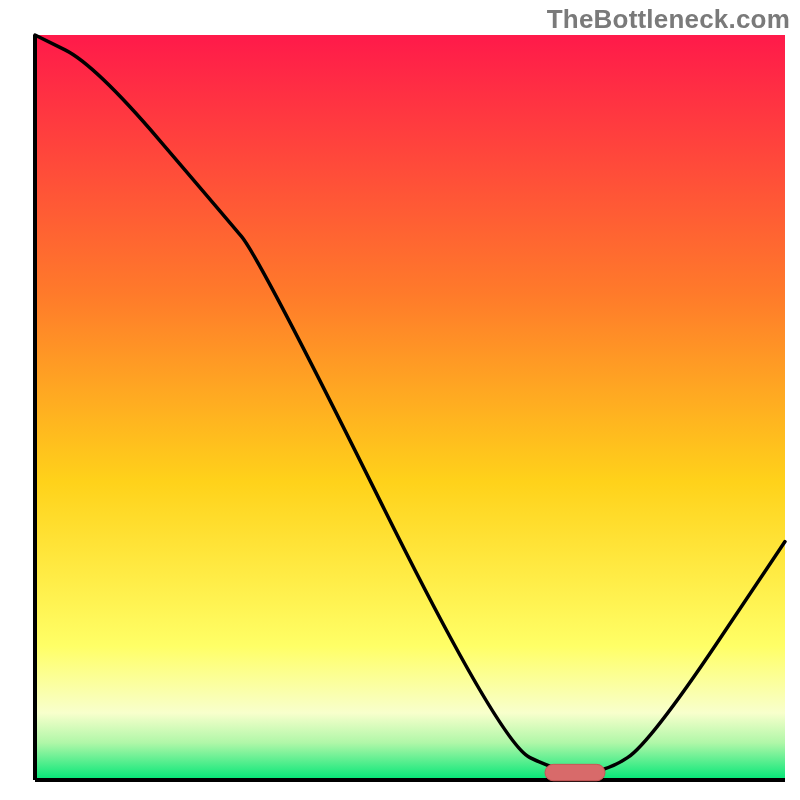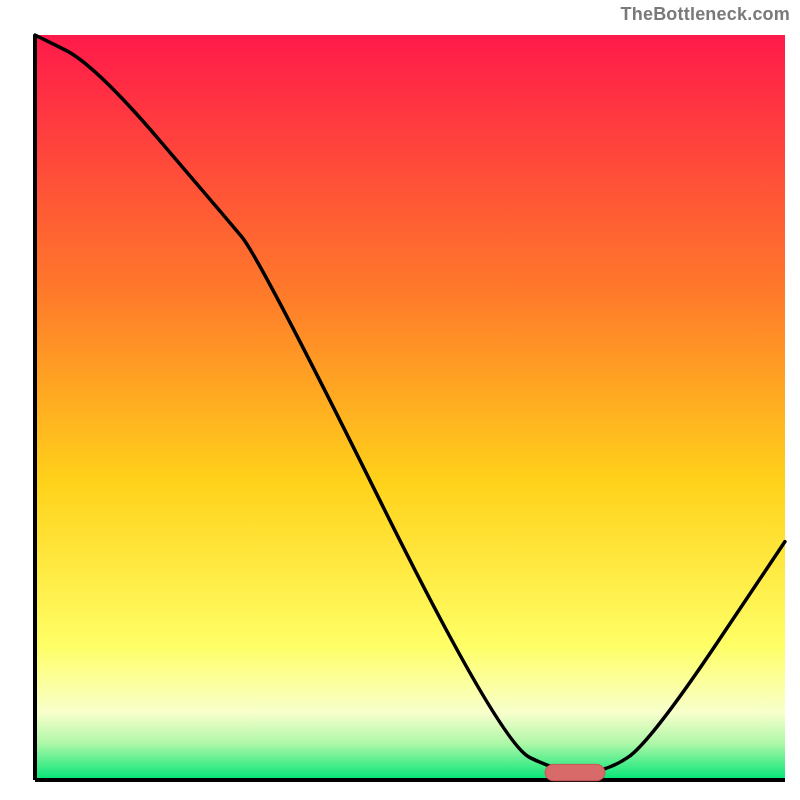--- a/index.html
+++ b/index.html
@@ -12,21 +12,21 @@
   }
   .chart-container {
     position: relative;
     width: 800px;
     height: 800px;
   }
   .watermark {
     position: absolute;
     top: 4px;
     right: 10px;
-    font-size: 18px;
+    font-size: 26px;
     font-weight: bold;
     color: #7a7a7a;
     letter-spacing: 0.2px;
     z-index: 10;
   }
   svg {
     position: absolute;
     top: 0;
     left: 0;
   }

